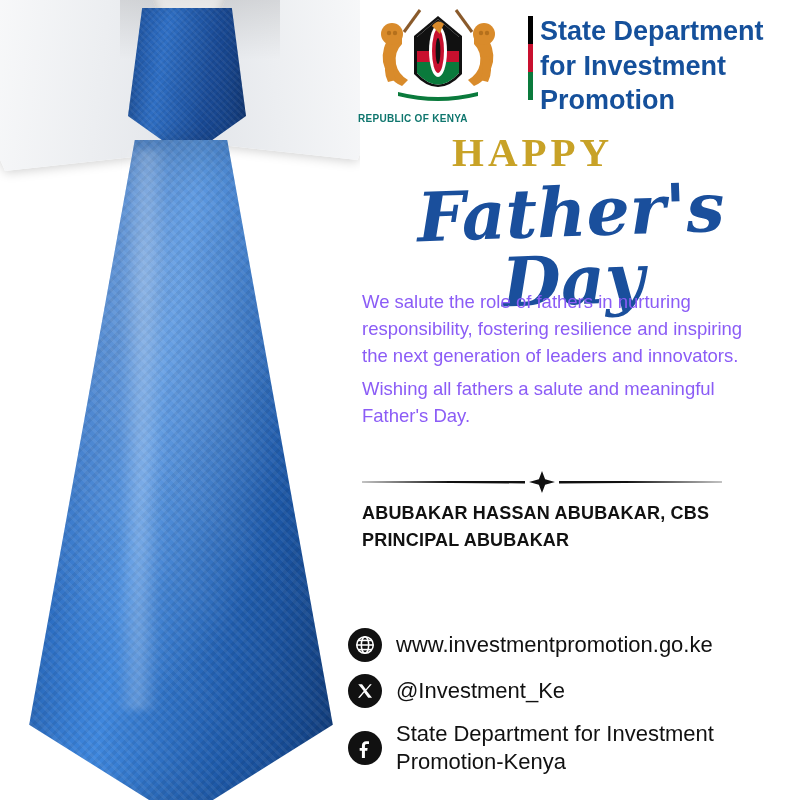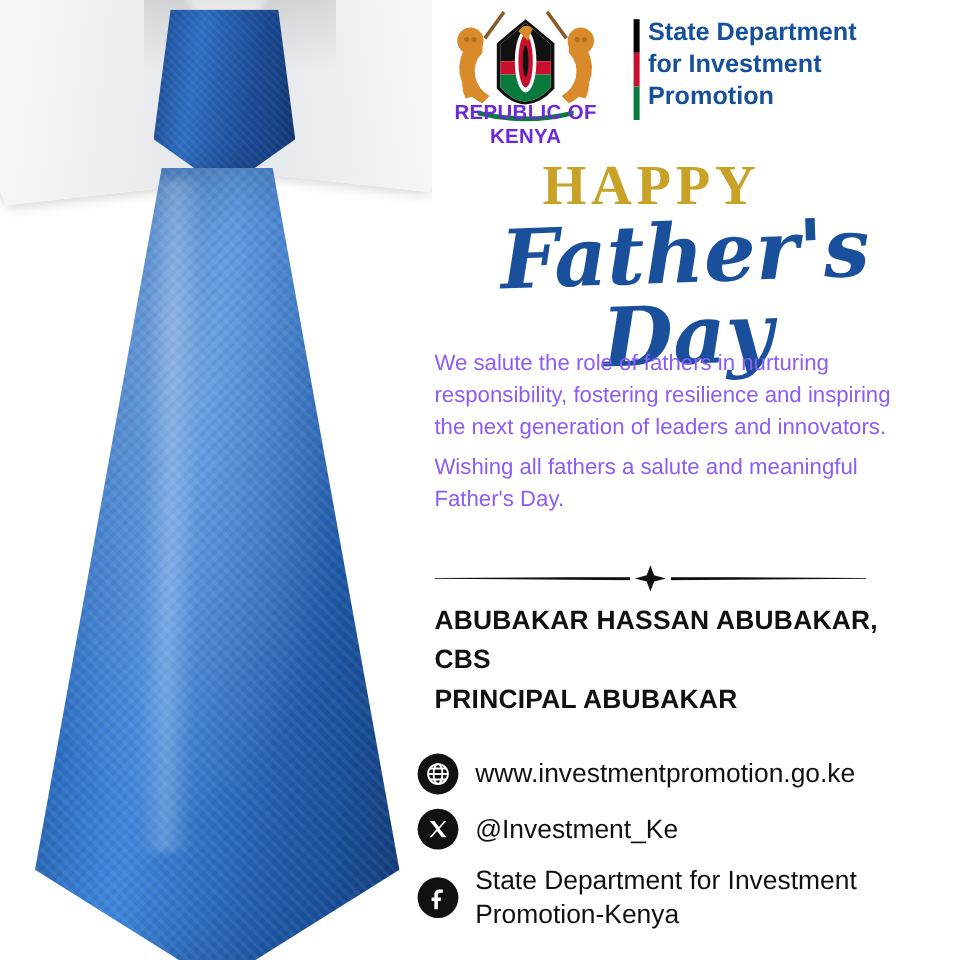--- a/index.html
+++ b/index.html
@@ -125,57 +125,56 @@
     position: relative;
     width: 160px;
     height: 118px;
     flex: 0 0 auto;
   }
   .coat-caption {
     position: absolute;
     bottom: 0;
     left: 0;
     width: 160px;
-    text-align: center;
-    font-size: 17px;
+    font-size: 10px;
     font-weight: bold;
     letter-spacing: 0.3px;
-    color: #6d28d9;
+    color: #0f766e;
   }
   .dept {
     position: relative;
     padding-left: 12px;
     margin-top: 8px;
   }
   .dept-bars {
     position: absolute;
     left: 0;
     top: 2px;
     width: 5px;
     height: 84px;
     display: flex;
     flex-direction: column;
   }
   .dept-bars span { display: block; width: 5px; flex: 1 1 0; }
   .dept-line {
-    font-size: 21px;
+    font-size: 27px;
     font-weight: bold;
     color: #15509b;
     line-height: 1.28;
     white-space: nowrap;
   }
 
   
   .happy {
     position: absolute;
     top: 128px;
     left: 452px;
     font-family: "Liberation Serif", serif;
     font-weight: bold;
-    font-size: 47px;
+    font-size: 41px;
     letter-spacing: 4px;
     color: #c8a227;
     text-align: center;
   }
   .fathersday {
     position: absolute;
     top: 178px;
     left: 352px;
     width: 440px;
     font-family: "DejaVu Serif", serif;
@@ -226,21 +225,21 @@
     background: #111;
     clip-path: polygon(50% 0, 62% 38%, 100% 50%, 62% 62%, 50% 100%, 38% 62%, 0 50%, 38% 38%);
   }
 
   
   .signature {
     position: absolute;
     top: 500px;
     left: 362px;
     width: 420px;
-    font-size: 22px;
+    font-size: 18px;
     font-weight: bold;
     line-height: 1.5;
     color: #111;
     letter-spacing: 0.2px;
   }
 
   
   .contacts {
     position: absolute;
     top: 628px;

